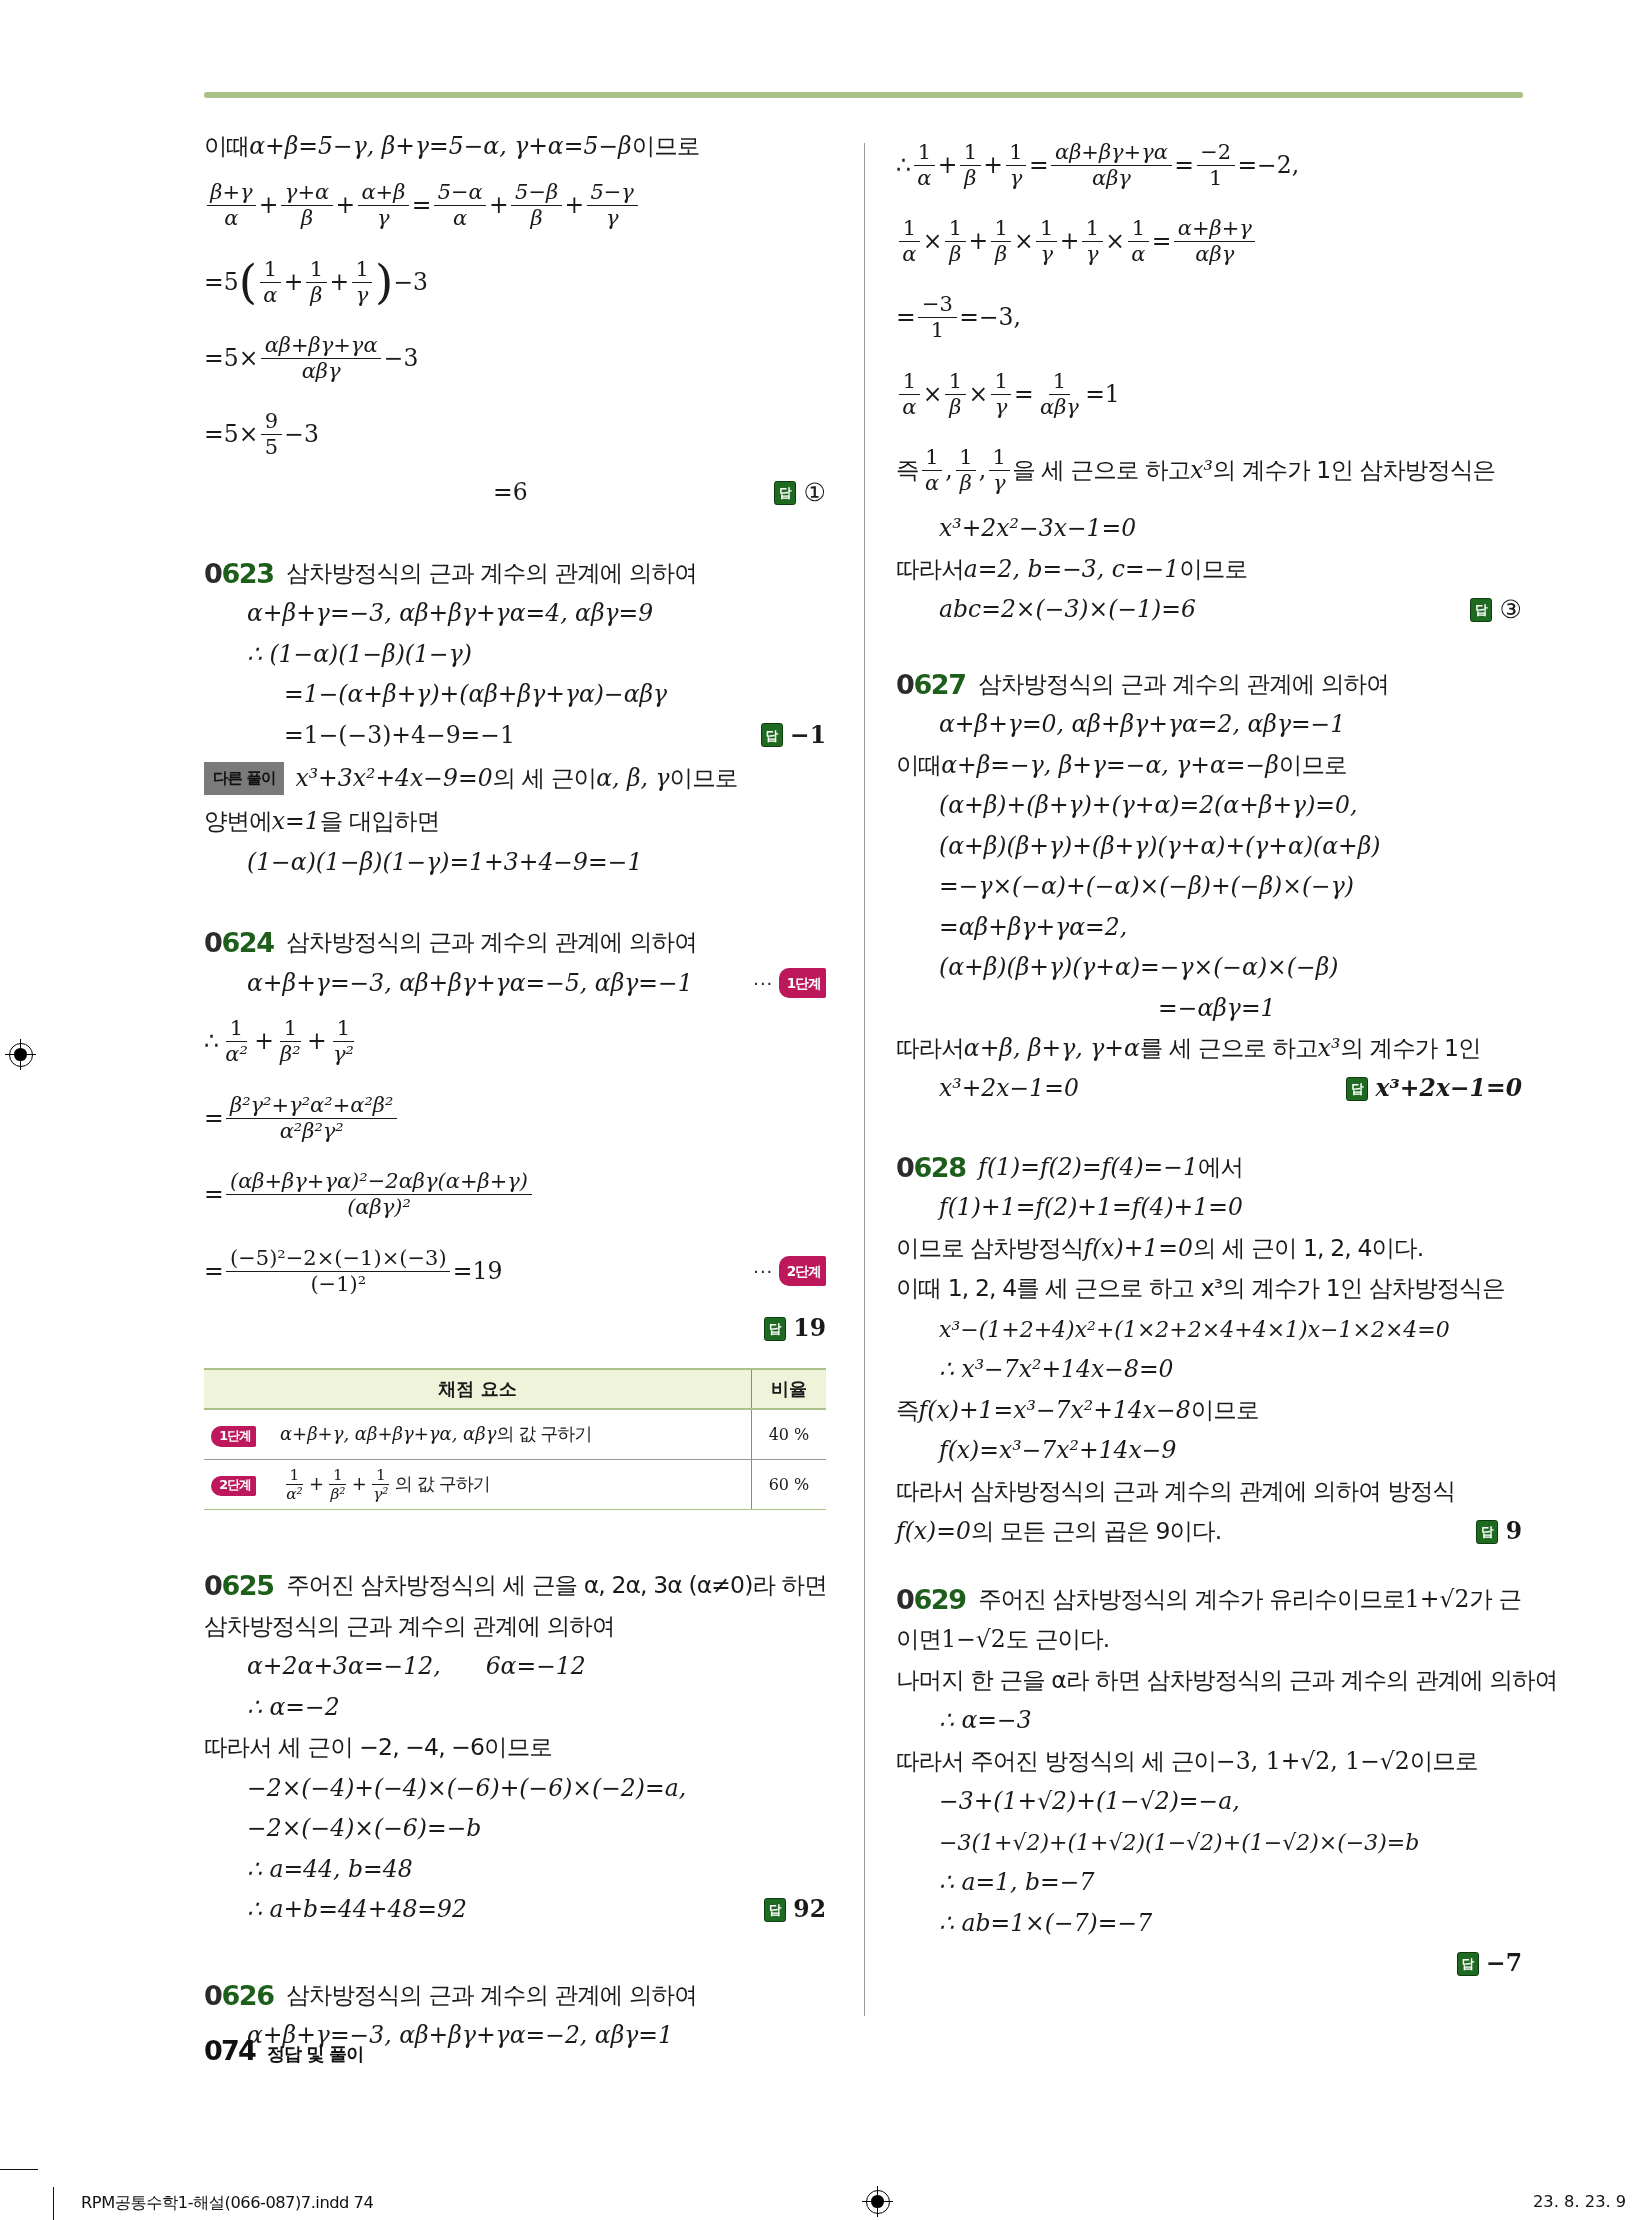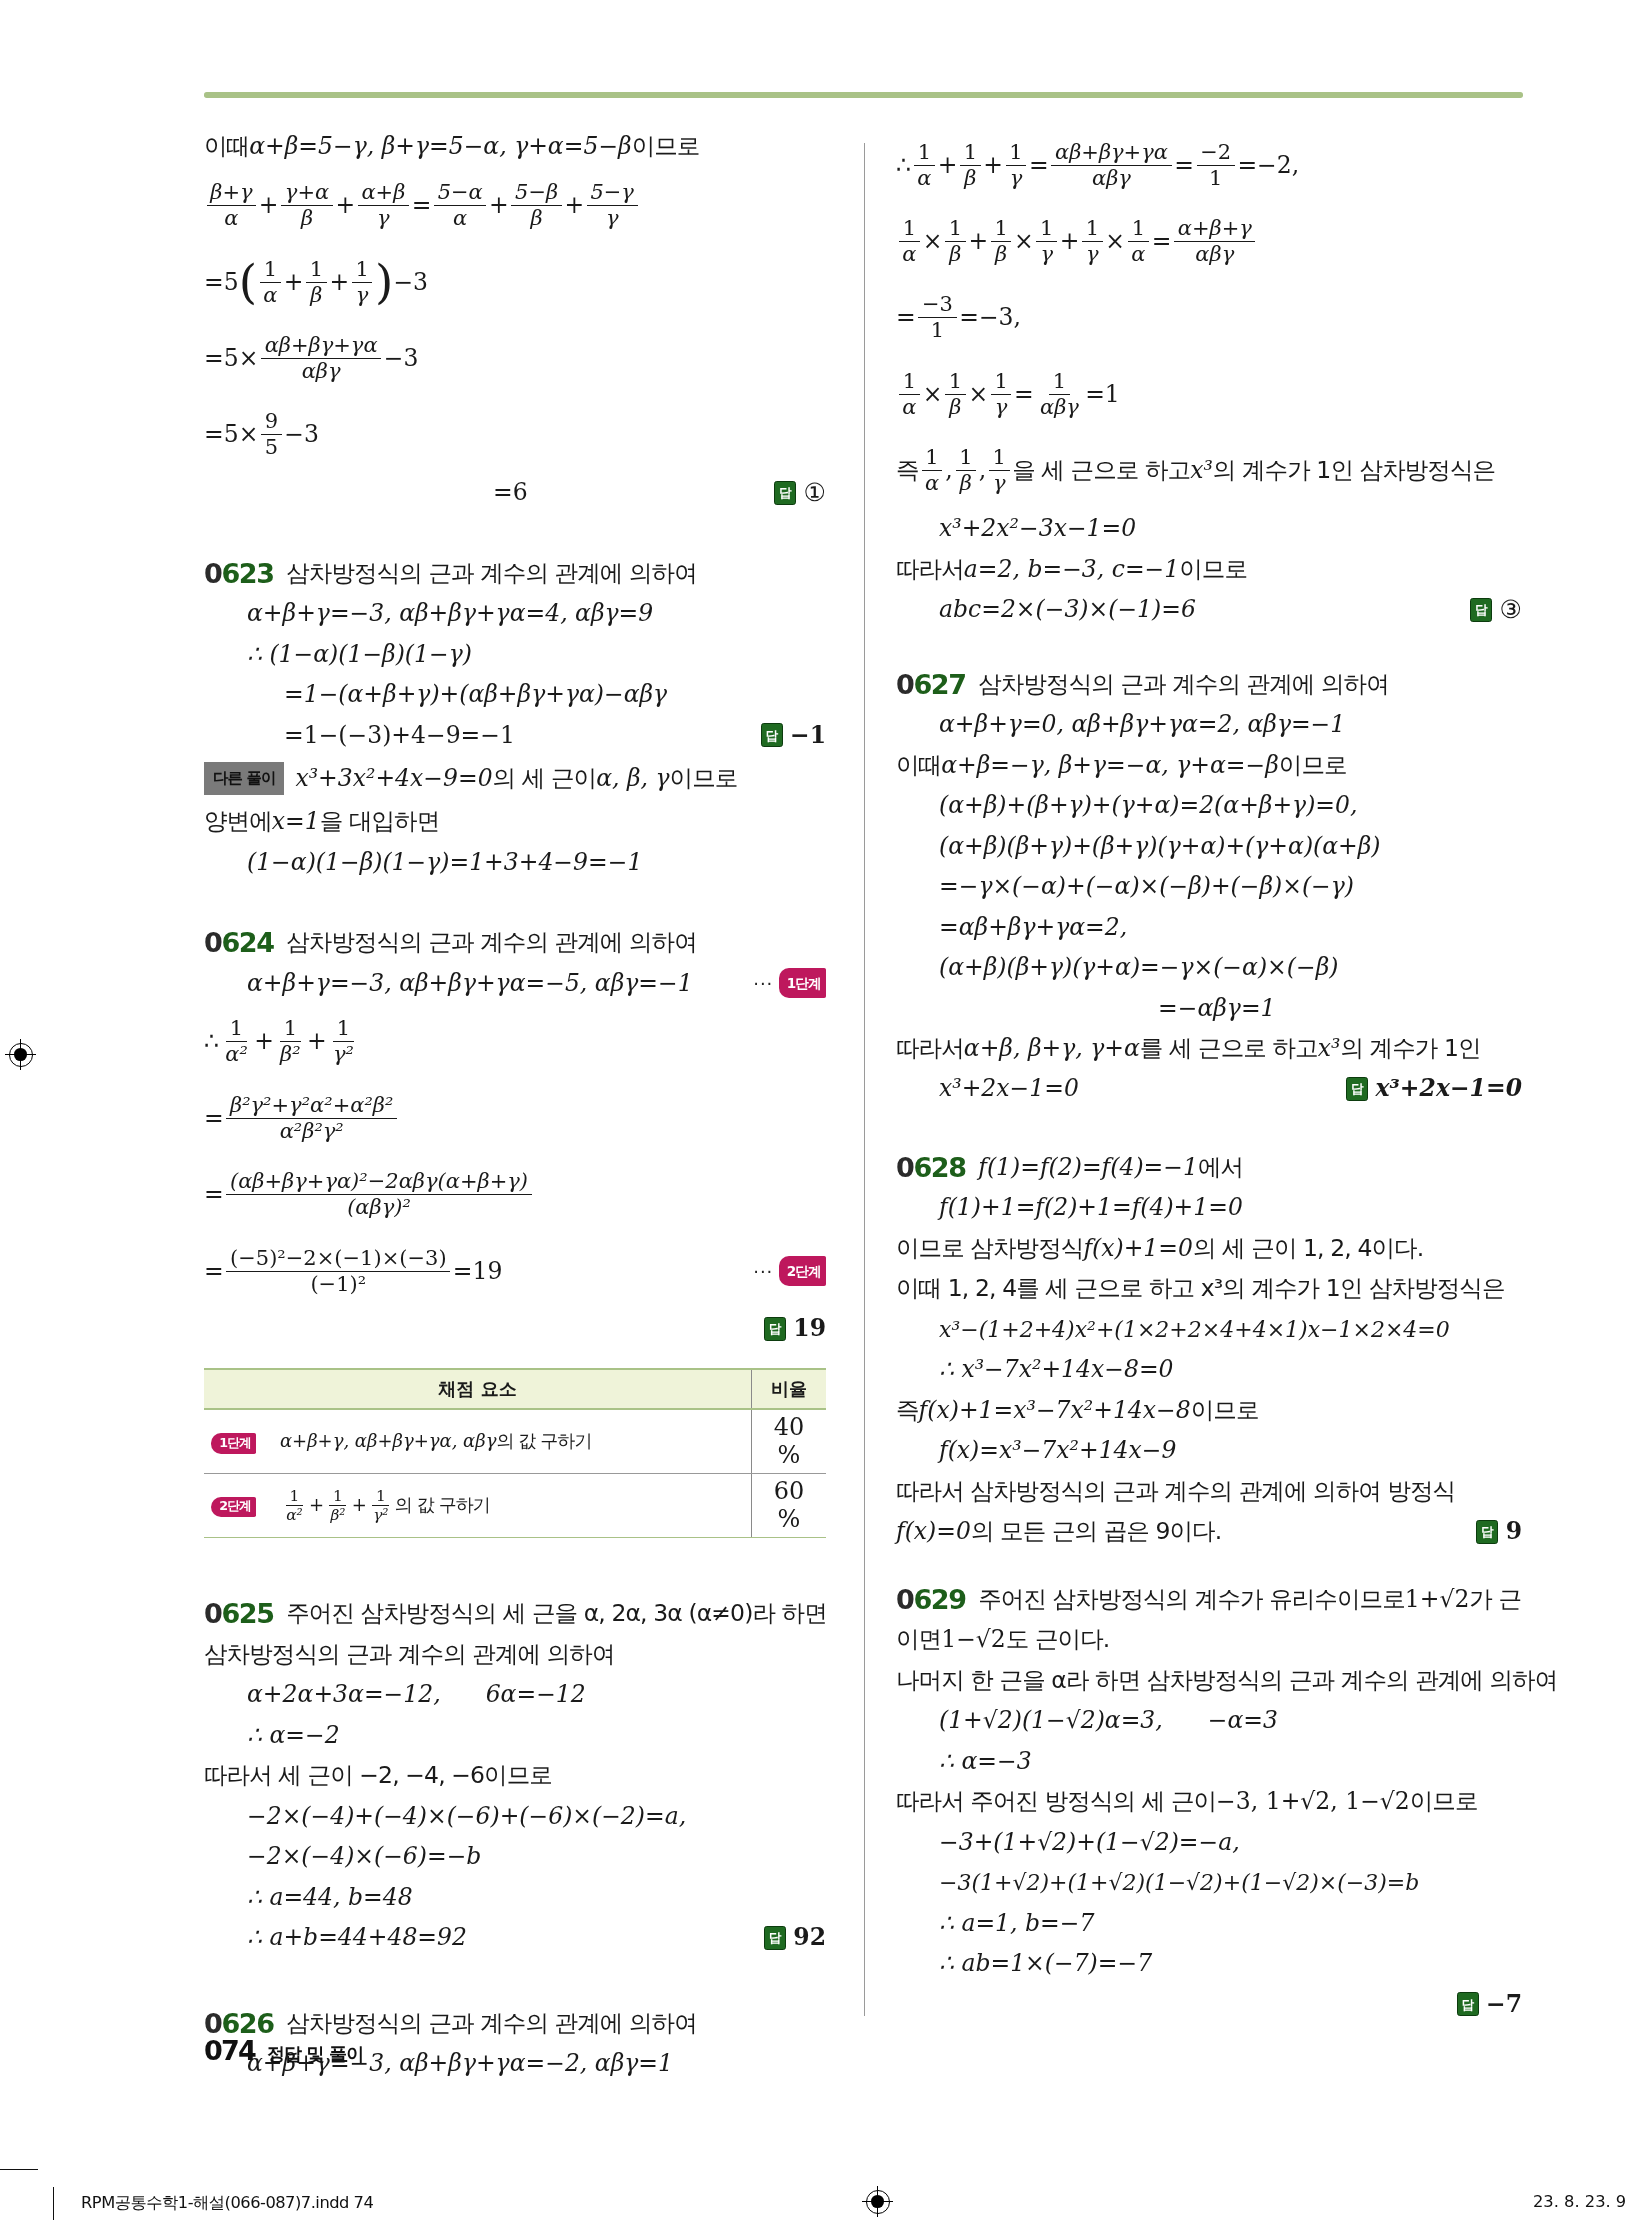--- a/index.html
+++ b/index.html
@@ -51,21 +51,21 @@
   .alt-badge { display:inline-block; background:#7a7a7a; color:#111; font-weight:bold; font-size:15.4px;
                padding:2.7px 9px; border-radius:0; margin-right:11px; letter-spacing:-0.9px;
                font-family:"DejaVu Sans", sans-serif; }
 
   table.score { border-collapse:collapse; width:622px; margin-top:18px; font-size:18px; }
   table.score th { background:#eff3d9; font-weight:bold; height:36px; font-size:18px;
                    border-top:2.7px solid #a9c287; border-bottom:2.7px solid #a9c287; }
   table.score th.rate { border-left:0.9px solid #8a8a8a; width:72px; }
   table.score td { height:42px; border-bottom:1.4px solid #999; padding:3.6px 7.2px; }
   table.score tr.last td { border-bottom:1.8px solid #a9c287; }
-  table.score td.rate { border-left:0.9px solid #8a8a8a; text-align:center; font-family:"DejaVu Serif", serif; font-size:24px; }
+  table.score td.rate { border-left:0.9px solid #8a8a8a; text-align:center; font-family:"DejaVu Serif", serif; font-size:16px; }
   table.score td .step-badge { position:static; margin-right:18px; font-size:12.7px; }
   table.score .frac { font-size:15.4px; line-height:18px; }
   .paren-big { font-size:47px; font-weight:200; font-family:"DejaVu Serif", serif; line-height:36px; }
 
   .footer-num { position:absolute; left:204px; top:2035px; font-family:"DejaVu Sans", sans-serif; font-weight:bold;
                 font-size:27px; letter-spacing:-1.8px; color:#111; }
   .footer-label { position:absolute; left:267px; top:2042px; font-size:18px; font-weight:bold; color:#111; letter-spacing:-0.9px; }
   .slug-rule-h { position:absolute; left:0; top:2169px; width:38px; height:1.4px; background:#111; }
   .slug-rule-v { position:absolute; left:53px; top:2187px; width:1.4px; height:36px; background:#111; }
   .slug-left { position:absolute; left:81px; top:2192px; font-size:16.3px; color:#111; letter-spacing:-0.5px; }
@@ -582,24 +582,20 @@
     </div>
     <div class="line">
       <span class="ko">이면 </span>
       <span class="m">1−√2</span>
       <span class="ko">도 근이다.</span>
     </div>
     <div class="line">
         <span class="ko">나머지 한 근을 α라 하면 삼차방정식의 근과 계수의 관계에 의하여</span>
       </div>
     <div class="line ind1">
-      <span class="mi">(1+√2)(1−√2)α=3,</span>
-      <span class="mi" style="margin-left:45px">−α=3</span>
-    </div>
-    <div class="line ind1">
         <span class="mi">∴ α=−3</span>
       </div>
     <div class="line">
       <span class="ko">따라서 주어진 방정식의 세 근이 </span>
       <span class="m">−3, 1+√2, 1−√2</span>
       <span class="ko">이므로</span>
     </div>
     <div class="line ind1">
         <span class="mi">−3+(1+√2)+(1−√2)=−a,</span>
       </div>

